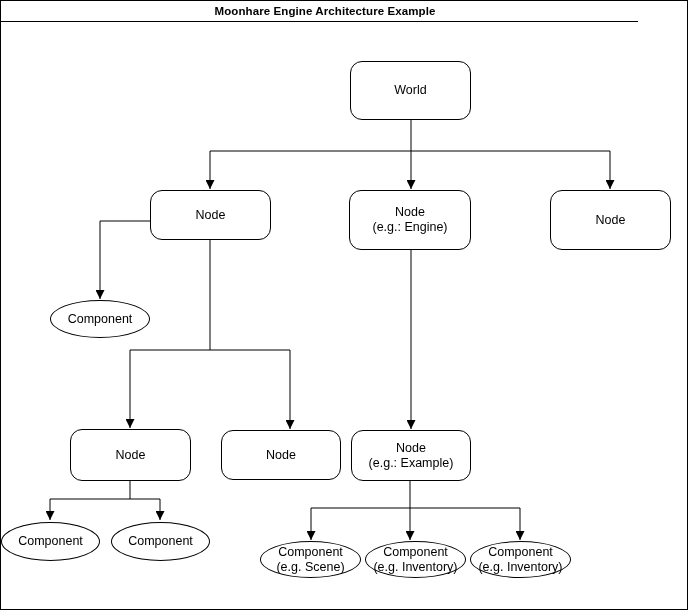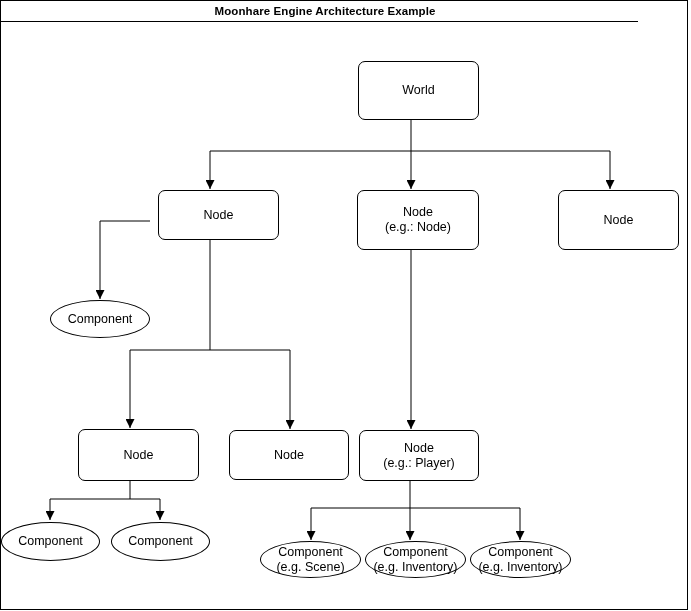--- a/index.html
+++ b/index.html
@@ -32,21 +32,21 @@
     position:absolute;
     background:#ffffff;
     border:1px solid #000000;
     box-sizing:border-box;
     display:flex; flex-direction:column;
     align-items:center; justify-content:center;
     text-align:center;
     font-size:12.5px; line-height:15px;
     white-space:nowrap;
   }
-  .box { border-radius:7px;margin-left:8px; }
+  .box { border-radius:12px; }
   .ellipse { border-radius:50%; }
 
   
   #world          { left:350px; top:61px;  width:121px; height:59px; }
   #node-top-left  { left:150px; top:190px; width:121px; height:50px; }
   #node-scene     { left:349px; top:190px; width:122px; height:60px; }
   #node-top-right { left:550px; top:190px; width:121px; height:60px; }
   #node-mid-left  { left:70px;  top:429px; width:121px; height:52px; }
   #node-mid-center{ left:221px; top:430px; width:120px; height:50px; }
   #node-player    { left:351px; top:430px; width:120px; height:51px; }
@@ -97,38 +97,38 @@
   <div id="world" class="shape box">
     <span>World</span>
   </div>
 
   <div id="node-top-left" class="shape box">
     <span>Node</span>
   </div>
 
   <div id="node-scene" class="shape box">
     <span>Node</span>
-    <span>(e.g.: Node)</span>
+    <span>(e.g.: Engine)</span>
   </div>
 
   <div id="node-top-right" class="shape box">
     <span>Node</span>
   </div>
 
   <div id="node-mid-left" class="shape box">
     <span>Node</span>
   </div>
 
   <div id="node-mid-center" class="shape box">
     <span>Node</span>
   </div>
 
   <div id="node-player" class="shape box">
     <span>Node</span>
-    <span>(e.g.: Player)</span>
+    <span>(e.g.: Example)</span>
   </div>
 
   <div id="component-upper-left" class="shape ellipse">
     <span>Component</span>
   </div>
 
   <div id="component-bottom-1" class="shape ellipse">
     <span>Component</span>
   </div>
 

